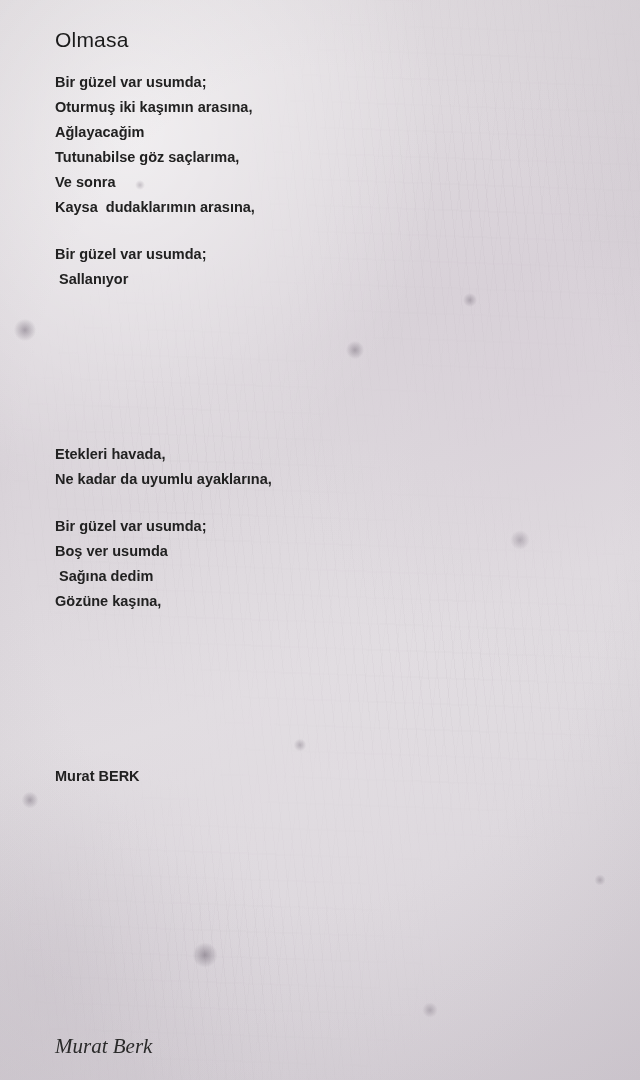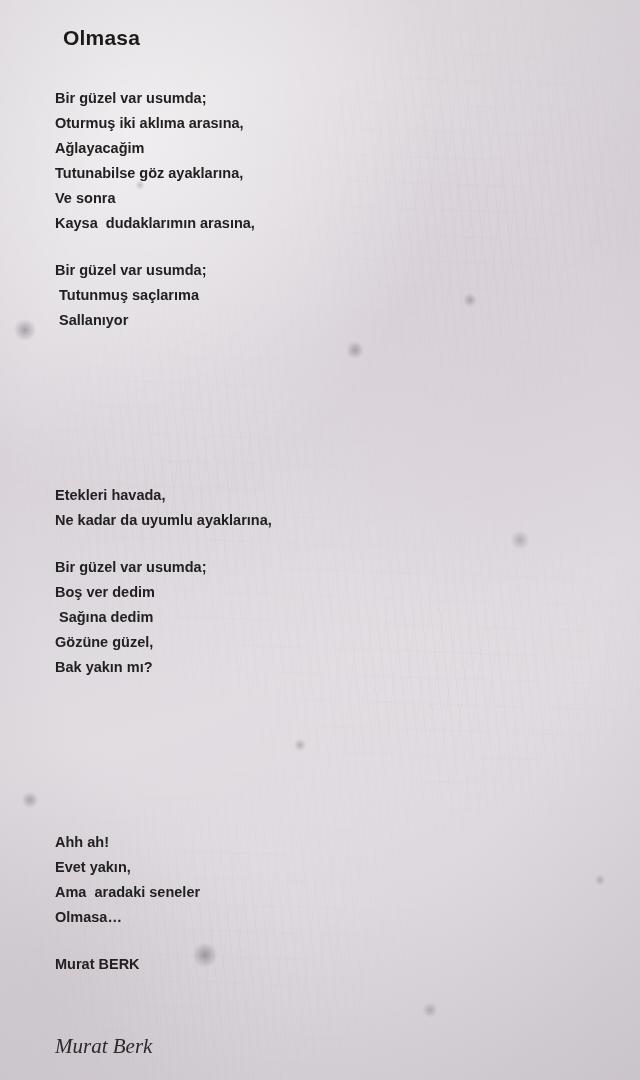--- a/index.html
+++ b/index.html
@@ -73,31 +73,31 @@
   }
 
   
   #content {
     position: relative;
     z-index: 1;
     padding: 0;
   }
   #poem-title {
     font-size: 21px;
-    font-weight: bold;
+    font-weight: normal;
     color: #1b1b1b;
-    margin: 8px;
-    padding: 18px 0 0 55px;
+    margin: 0;
+    padding: 28px 0 0 55px;
     letter-spacing: .2px;
   }
   #poem-body {
     padding: 18px 0 0 55px;
   }
   .stanza {
-    margin: 10px 0 22px 0;
+    margin: 0 0 22px 0;
   }
   .stanza.gap-xlarge {
     margin-bottom: 150px;
   }
   .line {
     font-size: 14.5px;
     font-weight: bold;
     color: #212121;
     line-height: 25px;
     white-space: pre;
@@ -137,47 +137,39 @@
   <div class="tex-layer tex-vignette"></div>
 </div>
 
 <div id="content">
 
   <h1 id="poem-title">Olmasa</h1>
 
   <div id="poem-body">
       <div class="stanza">
         <div class="line">Bir güzel var usumda;</div>
-        <div class="line">Oturmuş iki aklıma arasına,</div>
+        <div class="line">Oturmuş iki kaşımın arasına,</div>
         <div class="line">Ağlayacağim</div>
-        <div class="line">Tutunabilse göz ayaklarına,</div>
+        <div class="line">Tutunabilse göz saçlarıma,</div>
         <div class="line">Ve sonra</div>
         <div class="line">Kaysa  dudaklarımın arasına,</div>
       </div>
       <div class="stanza gap-xlarge">
         <div class="line">Bir güzel var usumda;</div>
-        <div class="line"> Tutunmuş saçlarıma</div>
         <div class="line"> Sallanıyor</div>
       </div>
       <div class="stanza">
         <div class="line">Etekleri havada,</div>
         <div class="line">Ne kadar da uyumlu ayaklarına,</div>
       </div>
       <div class="stanza gap-xlarge">
         <div class="line">Bir güzel var usumda;</div>
-        <div class="line">Boş ver dedim</div>
+        <div class="line">Boş ver usumda</div>
         <div class="line"> Sağına dedim</div>
-        <div class="line">Gözüne güzel,</div>
-        <div class="line">Bak yakın mı?</div>
-      </div>
-      <div class="stanza">
-        <div class="line">Ahh ah!</div>
-        <div class="line">Evet yakın,</div>
-        <div class="line">Ama  aradaki seneler</div>
-        <div class="line">Olmasa…</div>
+        <div class="line">Gözüne kaşına,</div>
       </div>
     </div>
 
   <div id="author-credit">Murat BERK</div>
 </div>
 
 <div id="signature-bar">
   <span id="signature-name">Murat Berk</span>
 </div>
 

